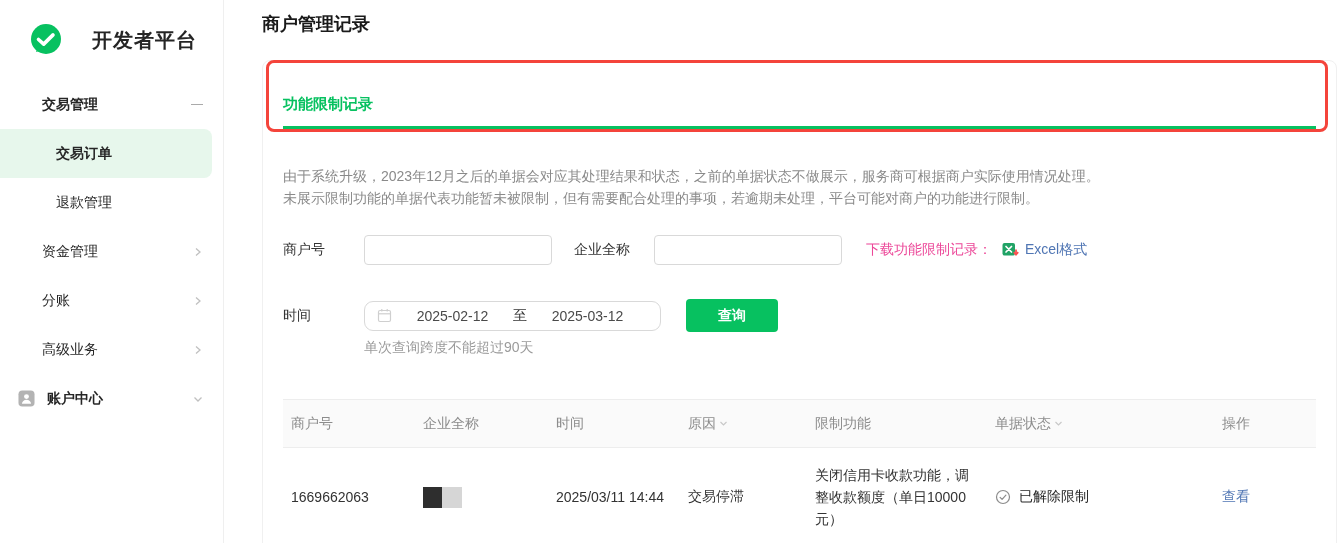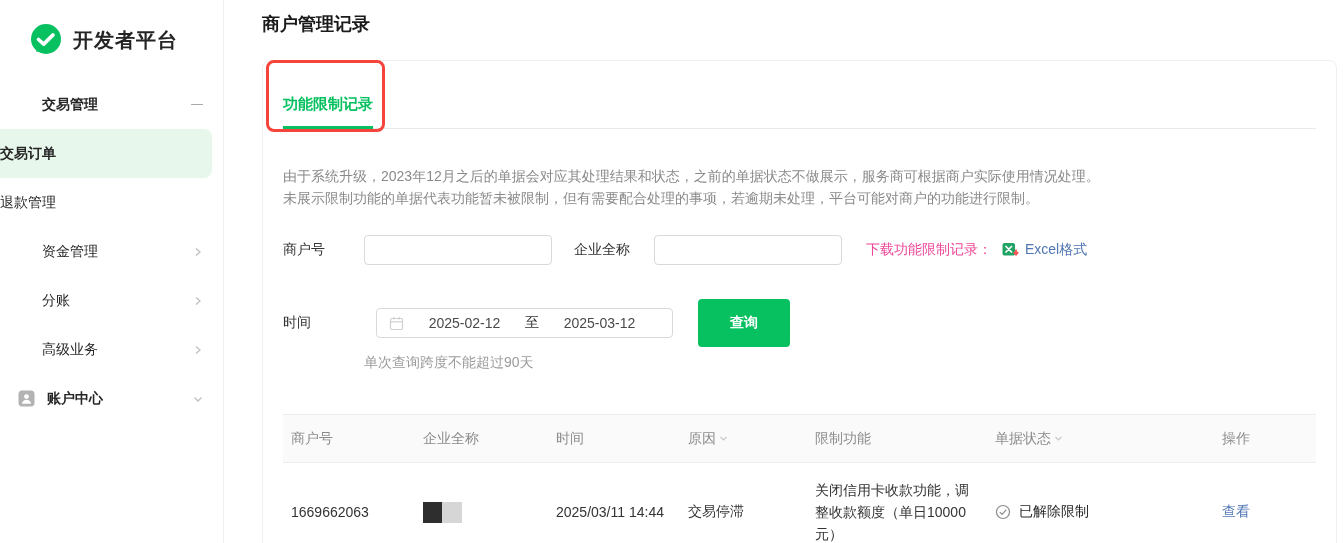--- a/index.html
+++ b/index.html
@@ -3,58 +3,58 @@
 <meta charset="utf-8">
 <style>
   * { box-sizing: border-box; margin: 0; padding: 0; }
   html,body { width:1343px; height:543px; overflow:hidden; }
   body {
     font-family: "Liberation Sans", "DejaVu Sans", sans-serif;
     background:#fff; color:#333; display:flex; font-size:14px;
   }
   
   .sidebar { width:224px; flex-shrink:0; border-right:1px solid #efefef; background:#fff; }
-  .logo { height:80px; display:flex; align-items:center; padding-left:28px; gap:9px; }
+  .logo { height:80px; display:flex; align-items:center; padding-left:28px; gap:28px; }
   .logo-text { font-size:20px; font-weight:600; color:#252525; letter-spacing:1px; }
   .nav-item { height:49px; display:flex; align-items:center; padding-right:20px; cursor:pointer; color:#262626; }
   .lv1 { padding-left:18px; }
   .lv1 .nav-icon { margin-right:12px; display:flex; }
   .lv2 { padding-left:42px;justify-content:flex-end; }
-  .lv3 { }
+  .lv3 { padding-left:56px; }
   .bold { font-weight:700; }
   .nav-item.active { background:#e7f7ec; width:212px; border-radius:0 8px 8px 0; font-weight:700; }
   .suffix { margin-left:auto; display:flex; align-items:center; }
   .minus-bar { width:12px; height:1.5px; background:#aaa; }
   
   .main { flex:1; padding:12px 6px 0 38px; }
   .page-title { font-size:18px; font-weight:700; color:#1a1a1a; line-height:24px; margin-bottom:24px; }
   .card { border:1px solid #f0f0f0; border-radius:8px; height:560px; padding:0 20px; background:#fff; }
   
-  .tabs { display:flex; border-bottom:1px solid #e9e9e9; padding-top:24px; }
+  .tabs { display:flex; border-bottom:1px solid #e9e9e9; padding-top:24px;flex-direction:column; }
   .tab { font-size:15px; font-weight:700; color:#2b2b2b; padding:10px 0 14px; position:relative; cursor:pointer; }
   .tab.active { color:#07c160; }
   .tab-underline { position:absolute; left:0; right:0; bottom:-1px; height:3px; background:#07c160; }
   .annotation-box { position:absolute; left:-17px; right:-12px; top:-25px; bottom:-4px;
     border:3px solid #f4443b; border-radius:8px; pointer-events:none; }
   
   .notice { margin-top:36px; color:#8a8a8a; line-height:22px; }
   
   .filter-row { display:flex; align-items:center; margin-top:26px; }
   .filter-row.second { margin-top:34px; }
   .f-label { width:81px; color:#333; flex-shrink:0; }
   .f-input { width:188px; height:30px; border:1px solid #d9d9d9; border-radius:4px; padding:0 10px; font-size:14px; outline:none; }
   .mid-label { margin-left:22px; margin-right:24px; color:#333; }
   .download-group { margin-left:24px; display:flex; align-items:center; }
   .download-group .dl-label { color:#ec4899; }
   .excel-ic { margin:0 6px 0 10px; display:flex; }
   .link { color:#5076b4; cursor:pointer; text-decoration:none; }
-  .date-box { width:297px; height:30px; border:1px solid #d9d9d9; border-radius:4px; display:flex; align-items:center; padding:0 12px; color:#4a4a4a; cursor:pointer; background:#fff;margin-left:12px; }
+  .date-box { width:297px; height:30px; border:1px solid #d9d9d9; border-radius:9px; display:flex; align-items:center; padding:0 12px; color:#4a4a4a; cursor:pointer; background:#fff; }
   .date-box .d-val { flex:1; text-align:center; }
   .date-box .d-sep { color:#333; }
-  .query-btn { width:92px; height:48px; margin-left:25px; background:#07c160; border:none; border-radius:4px; color:#fff; font-size:14px; font-weight:700; cursor:pointer; }
+  .query-btn { width:92px; height:33px; margin-left:25px; background:#07c160; border:none; border-radius:4px; color:#fff; font-size:14px; font-weight:700; cursor:pointer; }
   .hint { margin-top:7px; margin-left:81px; color:#9b9b9b; }
   
   .table-wrap { margin-top:42px; }
   table { width:100%; border-collapse:collapse; table-layout:fixed; font-size:14px; }
   thead th { background:#fafafa; height:48px; font-weight:400; color:#8c8c8c; text-align:left; padding:0 8px; border-top:1px solid #ededed; border-bottom:1px solid #ededed; }
   tbody td { padding:16px 8px; vertical-align:middle; color:#333; }
   .th-flex { display:flex; align-items:center; gap:3px; }
   .time-cell { word-break:break-all; line-height:22px; }
   .restrict-cell { line-height:22px; }
   .redacted { display:flex; align-items:center; }

